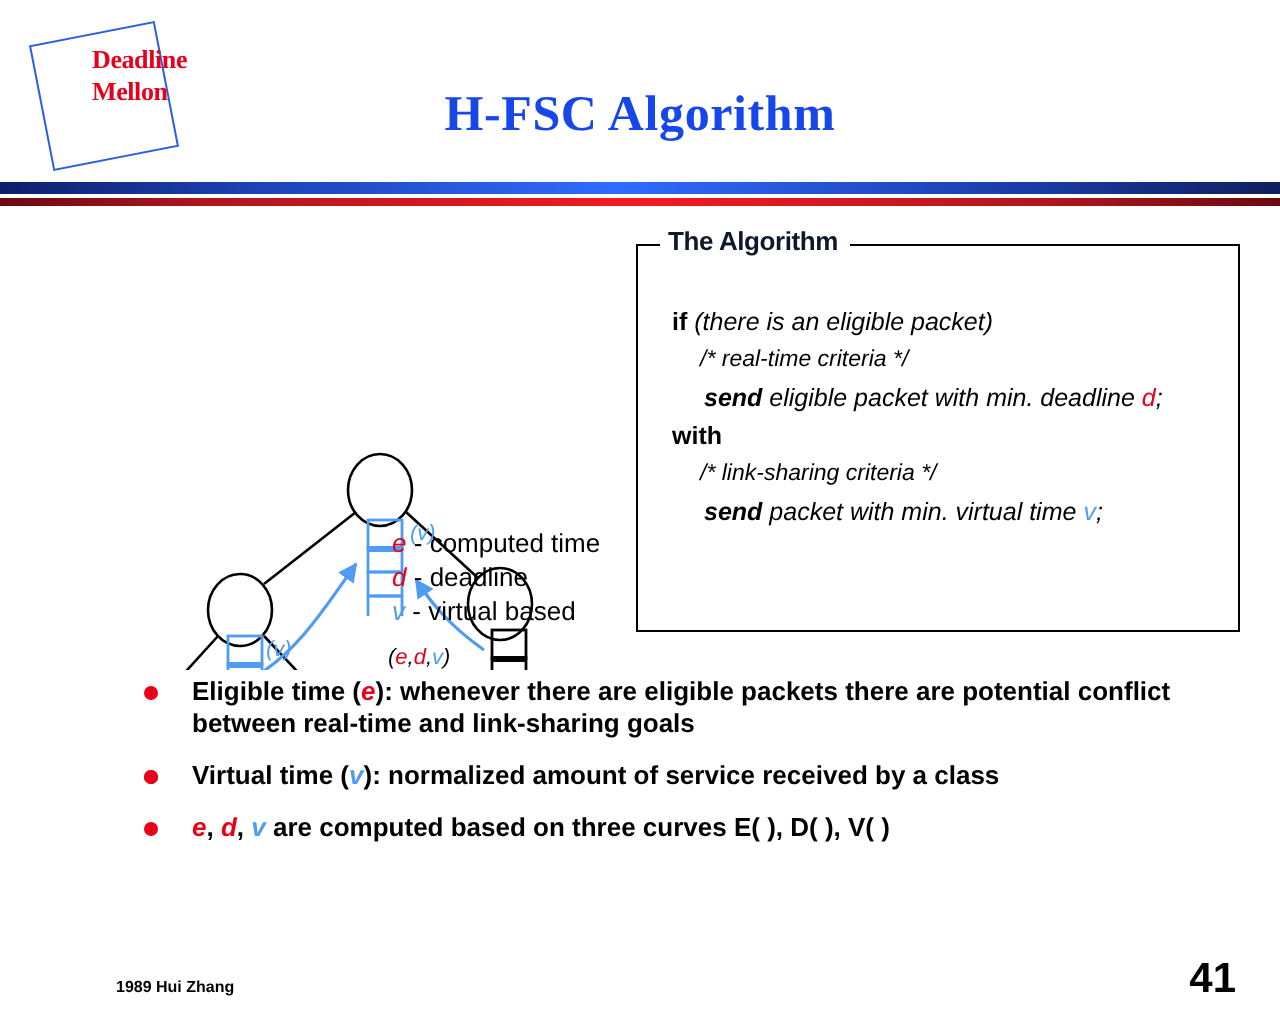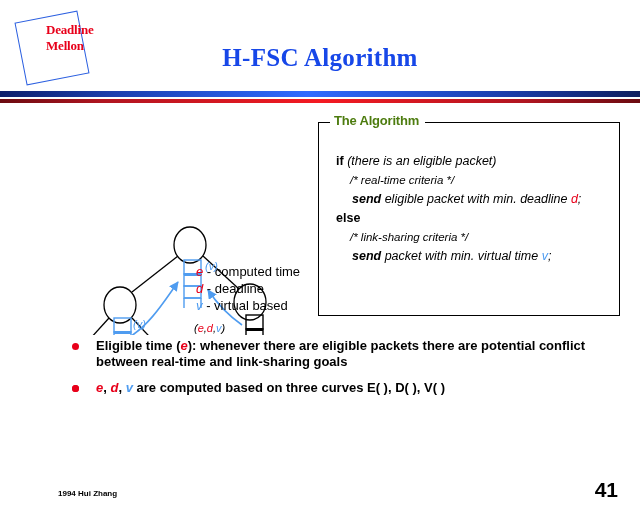--- a/index.html
+++ b/index.html
@@ -120,21 +120,21 @@
   }
   .algo-legend {
     position: absolute;
     left: 330px;
     top: 113px;
     background: #ffffff;
     padding: 0 6px 0 4px;
     font-family: "Liberation Sans", sans-serif;
     font-weight: bold;
     font-size: 13px;
-    color: #4d7c0f;
+    color: #0f172a;
     letter-spacing: -0.2px;
   }
   .algo-body {
     position: absolute;
     left: 336px;
     top: 152px;
     width: 282px;
     font-family: "Liberation Sans", sans-serif;
     font-size: 12.5px;
     line-height: 19px;
@@ -330,40 +330,44 @@
       <span class="kw">if</span>
       <span>(there is an eligible packet)</span>
     </div>
     <div class="algo-line ind1 cmt">/* real-time criteria */</div>
     <div class="algo-line ind2">
       <span class="kw-i">send</span>
       <span>eligible packet with min. deadline</span>
       <span class="sym-red">d</span><span>;</span>
     </div>
     <div class="algo-line">
-      <span class="kw">else</span>
+      <span class="kw">with</span>
     </div>
     <div class="algo-line ind1 cmt">/* link-sharing criteria */</div>
     <div class="algo-line ind2">
       <span class="kw-i">send</span>
       <span>packet with min. virtual time</span>
       <span class="sym-blue">v</span><span>;</span>
     </div>
   </div>
 
   <div class="bullets">
     <div class="bullet-row">
       <span class="bullet-dot"></span>
       <span class="rich"><span>Eligible time (</span><span class="it" style="color: rgb(232, 0, 26);">e</span><span>): whenever there are eligible packets there are potential conflict between real-time and link-sharing goals</span></span>
     </div>
     <div class="bullet-row">
       <span class="bullet-dot"></span>
     </div>
     <div class="bullet-row">
       <span class="bullet-dot"></span>
+      <span class="rich"><span>Virtual time (</span><span class="it" style="color: rgb(79, 156, 240);">v</span><span>): normalized amount of service received by a class</span></span>
+    </div>
+    <div class="bullet-row">
+      <span class="bullet-dot"></span>
       <span class="rich"><span class="it" style="color: rgb(232, 0, 26);">e</span><span>, </span><span class="it" style="color: rgb(232, 0, 26);">d</span><span>, </span><span class="it" style="color: rgb(79, 156, 240);">v</span><span> are computed based on three curves E( ), D( ), V( )</span></span>
     </div>
   </div>
 
-  <div class="footer-note">1994  Hui Zhang</div>
+  <div class="footer-note">1989  Hui Zhang</div>
   <div class="page-num">41</div>
 
 </div>
 
 </body></html>

